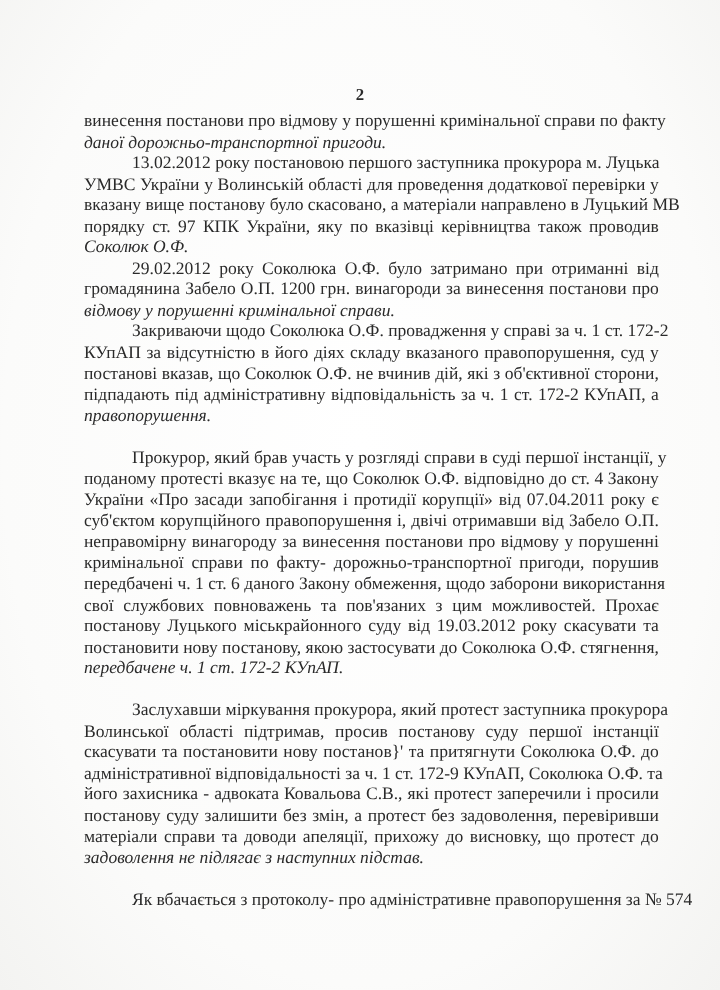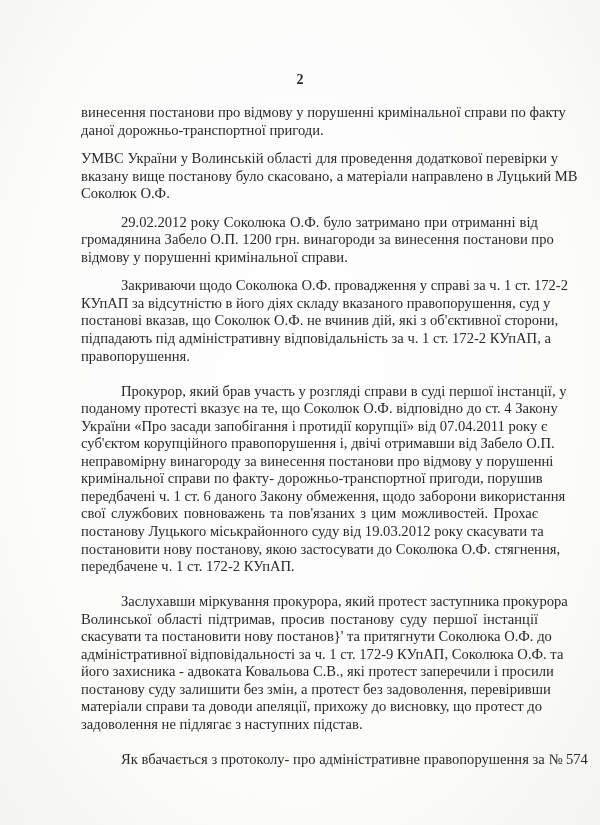--- a/index.html
+++ b/index.html
@@ -15,39 +15,41 @@
     background: radial-gradient(ellipse at 50% 45%, #ffffff 0%, #fbfbfa 70%, #f3f3f1 100%);
   }
   .page-number {
     position: absolute; top: 72px; left: 0; width: 600px;
     text-align: center; font-weight: bold; font-size: 14px;
   }
   .content {
     position: absolute; left: 70px; top: 93px; width: 479px;
     font-size: 14.6px; line-height: 17.55px;
   }
-  .para { margin: 11px; text-align: justify; }
+  .para { margin: 0; text-align: justify; }
   .gap { margin-top: 17.5px; }
   .line { display: block; text-align: justify; text-align-last: justify; white-space: nowrap; }
-  .line.last { text-align-last: left; }
+  .line.last { text-align-last: left; font-style: italic; }
   .line.first { padding-left: 40px; }
 </style>
 </head>
 <body>
 
 <div class="page">
   <div class="page-number">2</div>
   <div class="content" id="content">
       <div class="para">
         <span class="line">винесення постанови про відмову у порушенні кримінальної справи по факту</span>
         <span class="line last">даної дорожньо-транспортної пригоди.</span>
       </div>
       <div class="para">
+        <span class="line first">13.02.2012 року постановою першого заступника прокурора м. Луцька</span>
         <span class="line">УМВС України у Волинській області для проведення додаткової перевірки у</span>
         <span class="line">вказану вище постанову було скасовано, а матеріали направлено в Луцький МВ</span>
+        <span class="line">порядку ст. 97 КПК України, яку по вказівці керівництва також проводив</span>
         <span class="line last">Соколюк О.Ф.</span>
       </div>
       <div class="para">
         <span class="line first">29.02.2012 року Соколюка О.Ф. було затримано при отриманні від</span>
         <span class="line">громадянина Забело О.П. 1200 грн. винагороди за винесення постанови про</span>
         <span class="line last">відмову у порушенні кримінальної справи.</span>
       </div>
       <div class="para">
         <span class="line first">Закриваючи щодо Соколюка О.Ф. провадження у справі за ч. 1 ст. 172-2</span>
         <span class="line">КУпАП за відсутністю в його діях складу вказаного правопорушення, суд у</span>

